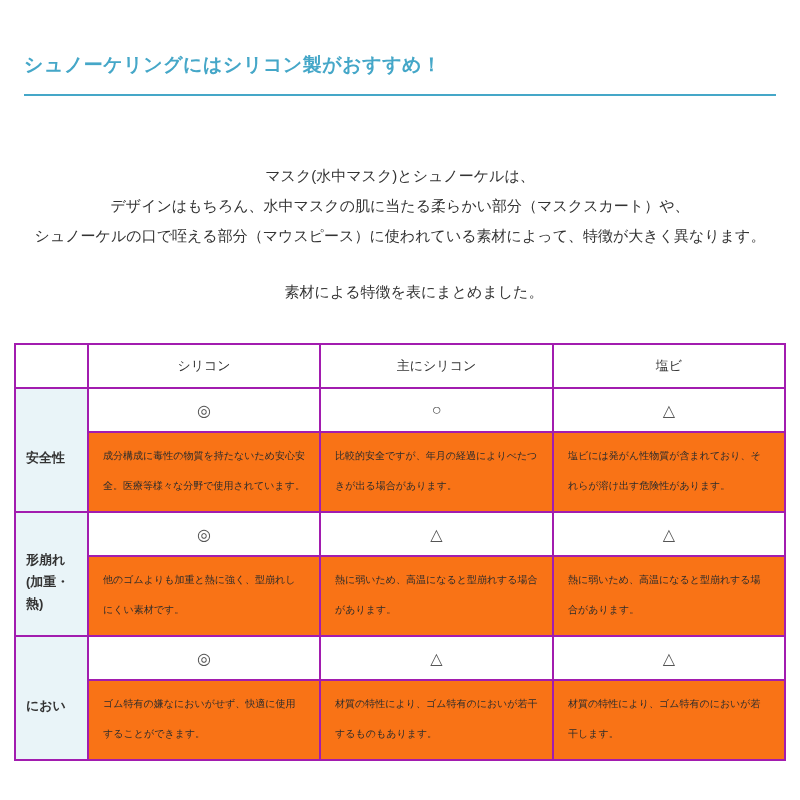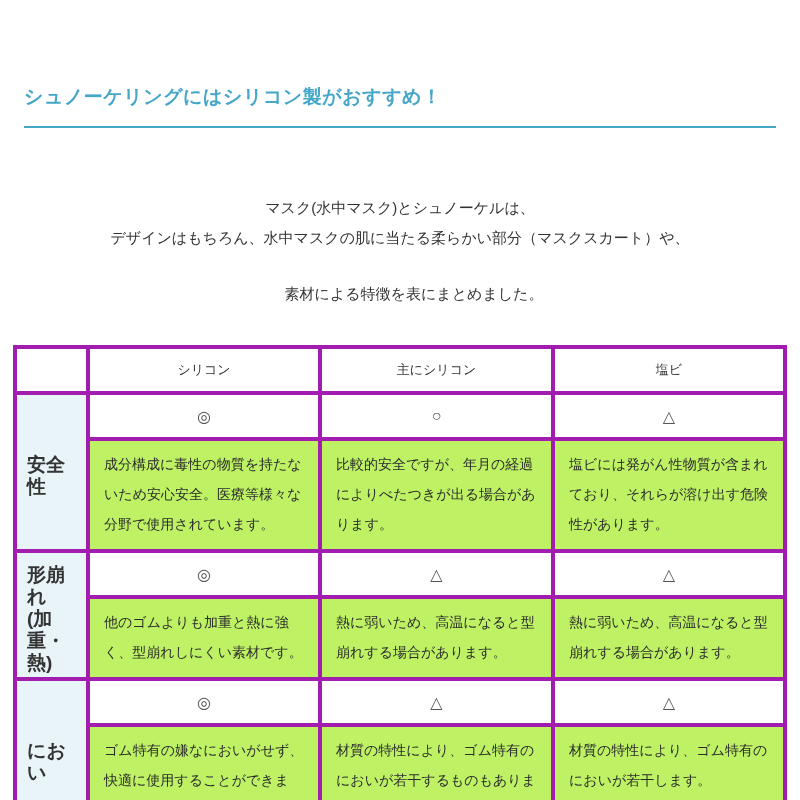--- a/index.html
+++ b/index.html
@@ -7,21 +7,21 @@
     width: 800px;
     height: 800px;
     background: #ffffff;
     font-family: "Liberation Sans", "DejaVu Sans", sans-serif;
     color: #333333;
     overflow: hidden;
     box-sizing: border-box;
   }
   .title {
     margin: 0 24px 16px 24px;
-    padding-top: 84px;
+    padding-top: 52px;
     font-size: 19px;
     font-weight: bold;
     letter-spacing: 0.5px;
   }
   .accent-line {
     height: 2px;
     margin: 16px 24px 0 24px;
     border: none;
   }
   .intro {
@@ -41,71 +41,72 @@
     padding-left: 28px;
   }
   table.materials {
     width: 770px;
     margin: 36px auto 0 auto;
     border-collapse: collapse;
     table-layout: fixed;
   }
   table.materials th,
   table.materials td {
-    border: 4px solid #a21caf;
+    border: 2px solid #a21caf;
   }
   th.col-header {
     height: 40px;
     font-size: 13px;
     font-weight: normal;
     color: #333333;
     text-align: center;
     background: #ffffff;
   }
   th.corner { background: #ffffff; }
   td.label-cell {
     background: #e9f4f8;
-    font-size: 19px;
+    font-size: 13px;
     font-weight: bold;
     color: #333333;
     text-align: left;
-    padding: 8px 6px 0 10px;
+    padding: 16px 6px 0 10px;
     vertical-align: middle;
   }
   td.label-cell .label-line { display: block; line-height: 22px; }
   td.label-cell .label-line:empty { display: none; }
   td.rating-cell {
     height: 40px;
     text-align: center;
     vertical-align: middle;
     font-size: 16px;
     color: #555555;
     background: #ffffff;
   }
   td.text-cell {
     padding: 8px 14px 10px 14px;
-    font-size: 14px;
+    font-size: 10px;
     line-height: 30px;
     color: #2c2c2c;
     text-align: left;
     vertical-align: top;
-    background: #bef264;
+    background: #f97316;
   }
 </style>
 </head>
 <body>
 
 <div class="page">
 
   <h1 class="title" style="color: rgb(69, 167, 200);">シュノーケリングにはシリコン製がおすすめ！</h1>
   <hr class="accent-line" style="background: rgb(69, 167, 200);">
 
   <div class="intro">
     <div class="intro-line">マスク(水中マスク)とシュノーケルは、</div>
     <div class="intro-line">デザインはもちろん、水中マスクの肌に当たる柔らかい部分（マスクスカート）や、</div>
+    <div class="intro-line">シュノーケルの口で咥える部分（マウスピース）に使われている素材によって、特徴が大きく異なります。</div>
   </div>
 
   <div class="table-lead">素材による特徴を表にまとめました。</div>
 
   <table class="materials">
     <colgroup>
       <col style="width:73px">
       <col style="width:232px">
       <col style="width:233px">
       <col style="width:232px">

